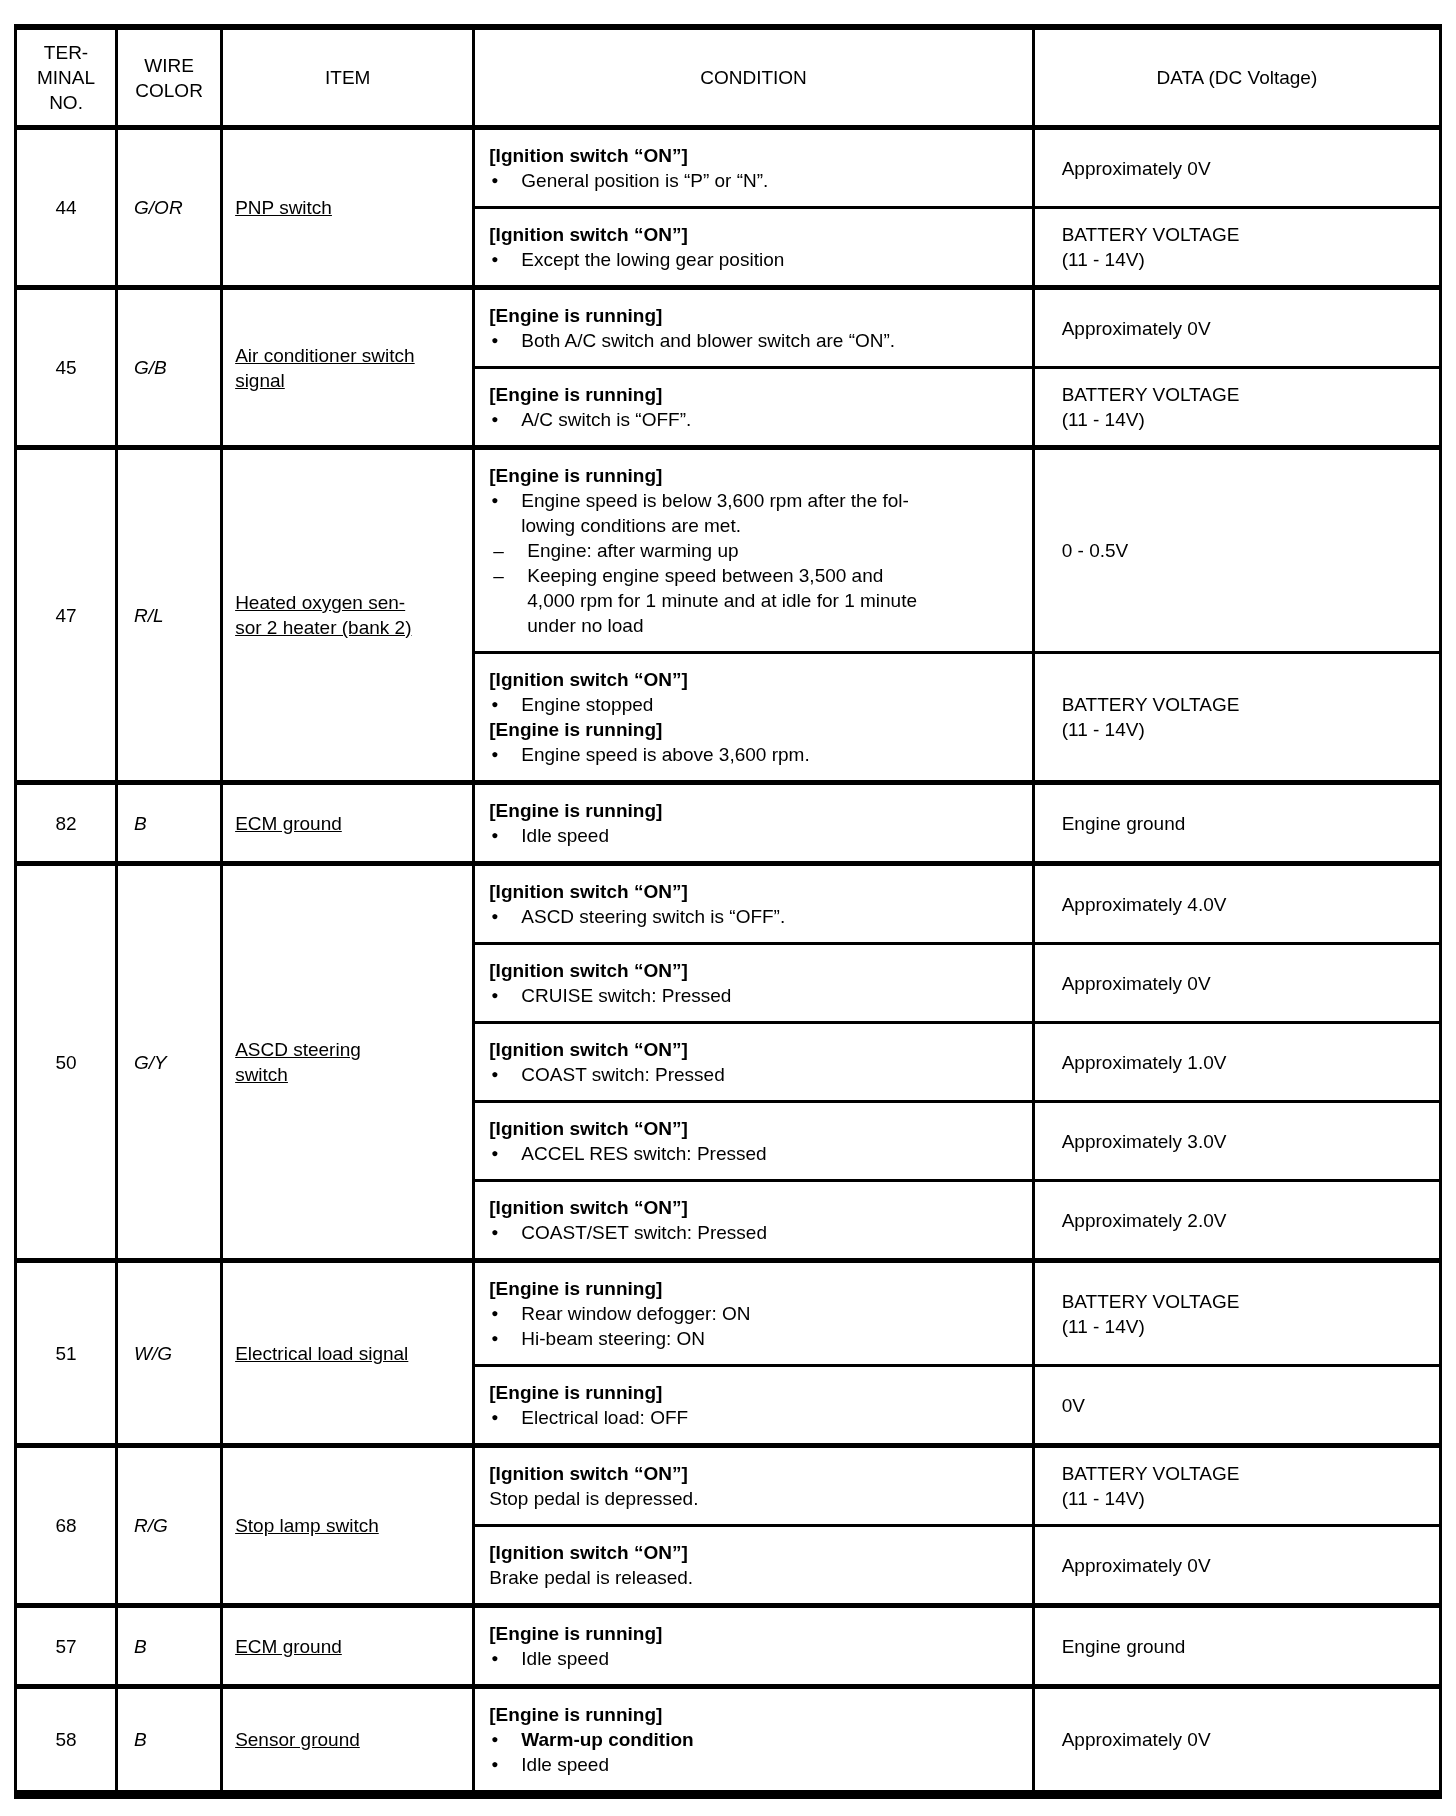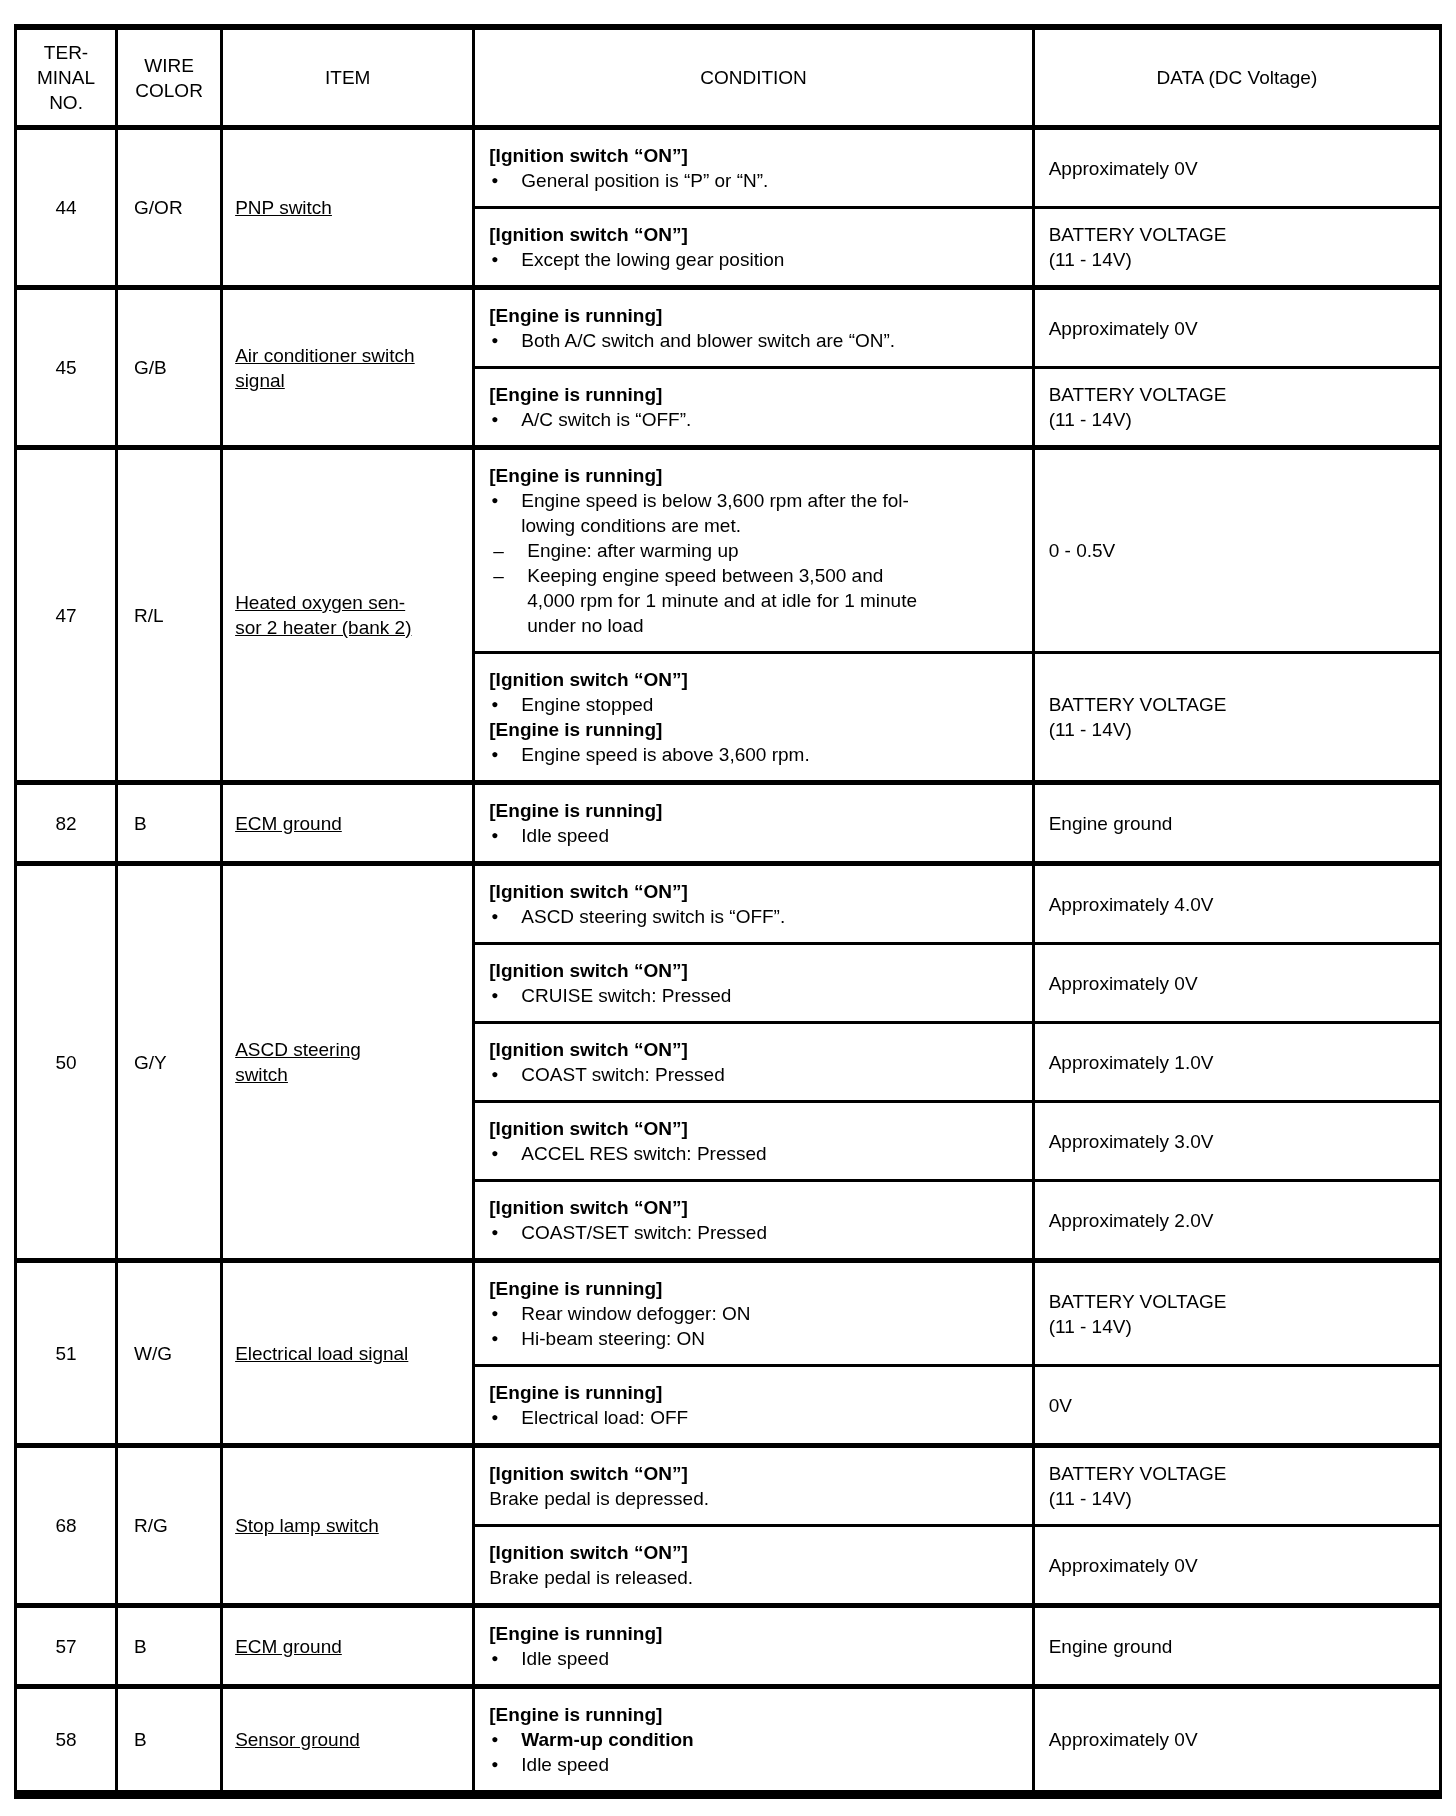--- a/index.html
+++ b/index.html
@@ -34,24 +34,24 @@
   }
 
   td {
     border: 3px solid #000;
     border-top: 2px solid #000;
     vertical-align: middle;
   }
   tr.group-start td { border-top: 5px solid #000; }
 
   .terminal-cell { text-align: center; padding: 8px 4px; }
-  .wire-cell     { padding: 8px 8px 8px 16px; }
+  .wire-cell     { padding: 8px 8px 8px 16px; font-style: italic; }
   .item-cell     { padding: 8px 12px; white-space: pre-line; text-decoration: underline; }
   .cond-cell     { padding: 13px 14px; }
-  .data-cell     { padding: 13px 14px; white-space: pre-line; }
+  .data-cell     { padding: 13px 27px; white-space: pre-line; }
 
   .line { display: flex; align-items: flex-start; }
   .line .text { white-space: pre-line; }
   .line.header .text { font-weight: bold; }
   .line.bold .text { font-weight: bold; }
 
   .line .marker {
     flex: 0 0 30px;
     line-height: 25px;
   }
@@ -299,21 +299,21 @@
       </tr>
       <tr class="group-start">
         <td class="terminal-cell" rowspan="2">68</td>
         <td class="wire-cell" rowspan="2">R/G</td>
         <td class="item-cell" rowspan="2">Stop lamp switch</td>
         <td class="cond-cell">
           <div class="line header">
             <span class="text">[Ignition switch “ON”]</span>
           </div>
           <div class="line plain">
-            <span class="text">Brake pedal is depressed.</span>
+            <span class="text">Stop pedal is depressed.</span>
           </div>
         </td>
         <td class="data-cell">BATTERY VOLTAGE
 (11 - 14V)</td>
       </tr>
       <tr>
         <td class="cond-cell">
           <div class="line header">
             <span class="text">[Ignition switch “ON”]</span>
           </div>

